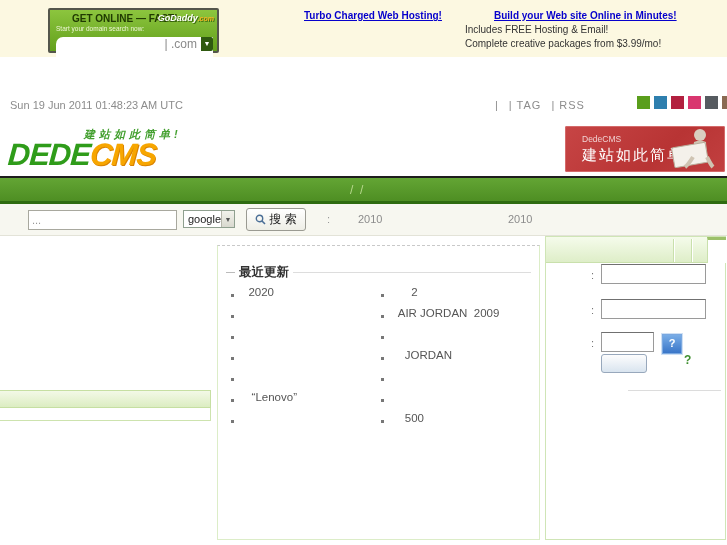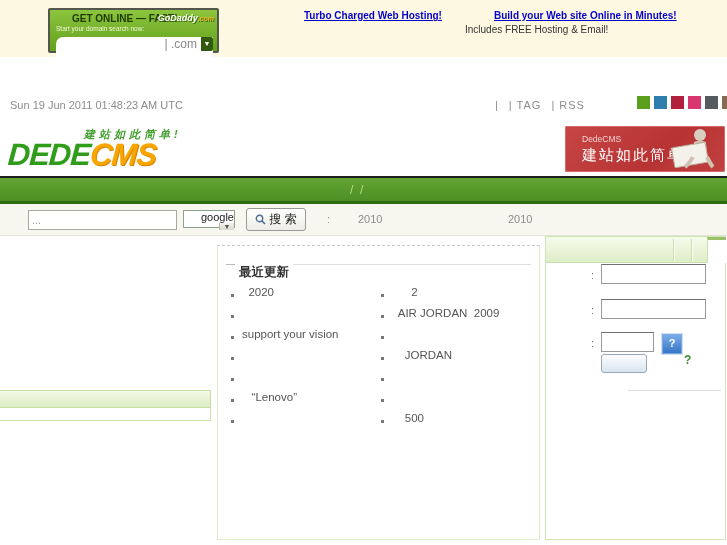--- a/index.html
+++ b/index.html
@@ -57,41 +57,41 @@
   .navbar{left:0;top:176px;width:727px;height:28px;box-sizing:border-box;
           border-top:2px solid #1d1d1d;border-bottom:3px solid #2e6b10;
           background:linear-gradient(#63a534,#4e8e23);}
   .nav-slashes{left:350px;top:5px;font-size:12px;color:#b7d88d;white-space:pre;}
 
   
   .search-row{left:0;top:204px;width:727px;height:32px;background:#f7f7f0;border-bottom:1px solid #e3e3d8;box-sizing:border-box;}
   .search-input{left:28px;top:6px;width:141px;height:16px;border:1px solid #a8a89e;background:#fff;
                 font-size:11px;color:#999;padding:1px 3px;font-family:inherit;}
   .select-box{left:183px;top:6px;width:52px;height:18px;border:1px solid #8fa08f;background:#fff;cursor:pointer;
-              display:flex;align-items:flex-end;box-sizing:border-box;flex-direction:column;}
+              display:flex;align-items:center;box-sizing:border-box;}
   .select-text{flex:1;font-size:11px;color:#222;padding-left:4px;}
   .select-arrow{width:14px;height:100%;background:linear-gradient(#f2f2ec,#d9d9cf);border-left:1px solid #b5b5aa;
                 font-size:7px;color:#555;display:flex;align-items:center;justify-content:center;}
   .search-btn{left:246px;top:4px;width:58px;height:21px;border:1px solid #9a9a92;border-radius:3px;
               background:linear-gradient(#ffffff,#eeeee6);display:flex;align-items:center;justify-content:center;
               gap:3px;font-size:12px;color:#222;cursor:pointer;}
   .hot-sep{left:327px;top:9px;font-size:11px;color:#999;}
   .hot1{left:358px;top:9px;font-size:11px;color:#8c8c8c;}
   .hot2{left:508px;top:9px;font-size:11px;color:#8c8c8c;}
 
   
   .main{left:0;top:236px;width:727px;height:309px;background:#fff;}
 
   .left-box{left:-2px;top:154px;width:213px;}
   .left-box-head{height:16px;border:1px solid #c6dfa2;background:linear-gradient(#f3f9e7,#dcedc2);}
   .left-box-body{height:12px;border:1px solid #cde3ae;border-top:none;background:#fff;}
 
   .center-box{left:217px;top:9px;width:323px;height:295px;box-sizing:border-box;
               border-top:1px dashed #c9c9c9;border-left:1px solid #dcedc8;border-right:1px solid #dcedc8;border-bottom:1px solid #dcedc8;}
-  .recent-head{position:absolute;left:8px;top:18px;right:8px;display:flex;gap:4px;}
+  .recent-head{position:absolute;left:8px;top:18px;right:8px;display:flex;align-items:center;gap:4px;}
   .recent-dash{width:9px;height:1px;background:#bbb;}
   .recent-title{font-size:12.5px;font-weight:bold;color:#333;white-space:nowrap;}
   .recent-line{flex:1;height:1px;background:#ddd;}
   .recent-cols{position:absolute;left:10px;top:40px;display:flex;}
   .recent-col{list-style:none;margin:0;padding:0;}
   .recent-col.l{width:150px;}
   .recent-col.r{width:158px;}
   .recent-col li{display:flex;height:21px;font-size:11.5px;color:#555;white-space:pre;overflow:hidden;}
   .bullet{width:3px;height:3px;background:#777;margin:8px 8px 0 3px;flex:none;}
 
@@ -127,20 +127,21 @@
       <div class="abs gd-logo"><span>GoDaddy</span><span class="com">.com</span></div>
       <div class="abs gd-input">| .com</div>
       <div class="abs gd-drop">▼</div>
     </div>
     <div class="abs offer offer1">
       <div><a class="title">Turbo Charged Web Hosting!</a></div>
     </div>
     <div class="abs offer offer2">
       <div><a class="title">Build your Web site Online in Minutes!</a></div>
       <div>Includes FREE Hosting &amp; Email!</div>
+      <div>Complete creative packages from $3.99/mo!</div>
     </div>
   </div>
 
   <div class="abs hosted-row">
     <svg class="abs mascot" width="20" height="24" viewBox="0 0 20 24">
       <path d="M4 9 Q2 4 6 2 M8 7 Q8 2 11 1 M12 7 Q14 3 17 4" stroke="#e07820" stroke-width="1.4" fill="none"></path>
       <circle cx="7" cy="12" r="3" fill="none" stroke="#7ab83a" stroke-width="1.6"></circle>
       <circle cx="14" cy="12" r="3" fill="none" stroke="#7ab83a" stroke-width="1.6"></circle>
       <path d="M10 12 h1 M3 20 Q10 25 17 20" stroke="#e07820" stroke-width="1.4" fill="none"></path>
     </svg>
@@ -214,21 +215,21 @@
     <div class="abs center-box">
       <div class="recent-head">
         <span class="recent-dash"></span>
         <span class="recent-title">最近更新</span>
         <span class="recent-line"></span>
       </div>
       <div class="recent-cols">
         <ul class="recent-col l">
             <li><span class="bullet"></span><span class="item-text">  2020</span></li>
             <li><span class="bullet"></span><span class="item-text"></span></li>
-            <li><span class="bullet"></span><span class="item-text">support your vision</span></li>
+            <li><span class="bullet"></span></li>
             <li><span class="bullet"></span><span class="item-text"></span></li>
             <li><span class="bullet"></span><span class="item-text"></span></li>
             <li><span class="bullet"></span><span class="item-text">   “Lenovo”</span></li>
             <li><span class="bullet"></span><span class="item-text"></span></li>
           </ul>
         <ul class="recent-col r">
             <li><span class="bullet"></span><span class="item-text">      2</span></li>
             <li><span class="bullet"></span><span class="item-text">  AIR JORDAN  2009</span></li>
             <li><span class="bullet"></span><span class="item-text"></span></li>
             <li><span class="bullet"></span><span class="item-text">    JORDAN</span></li>

